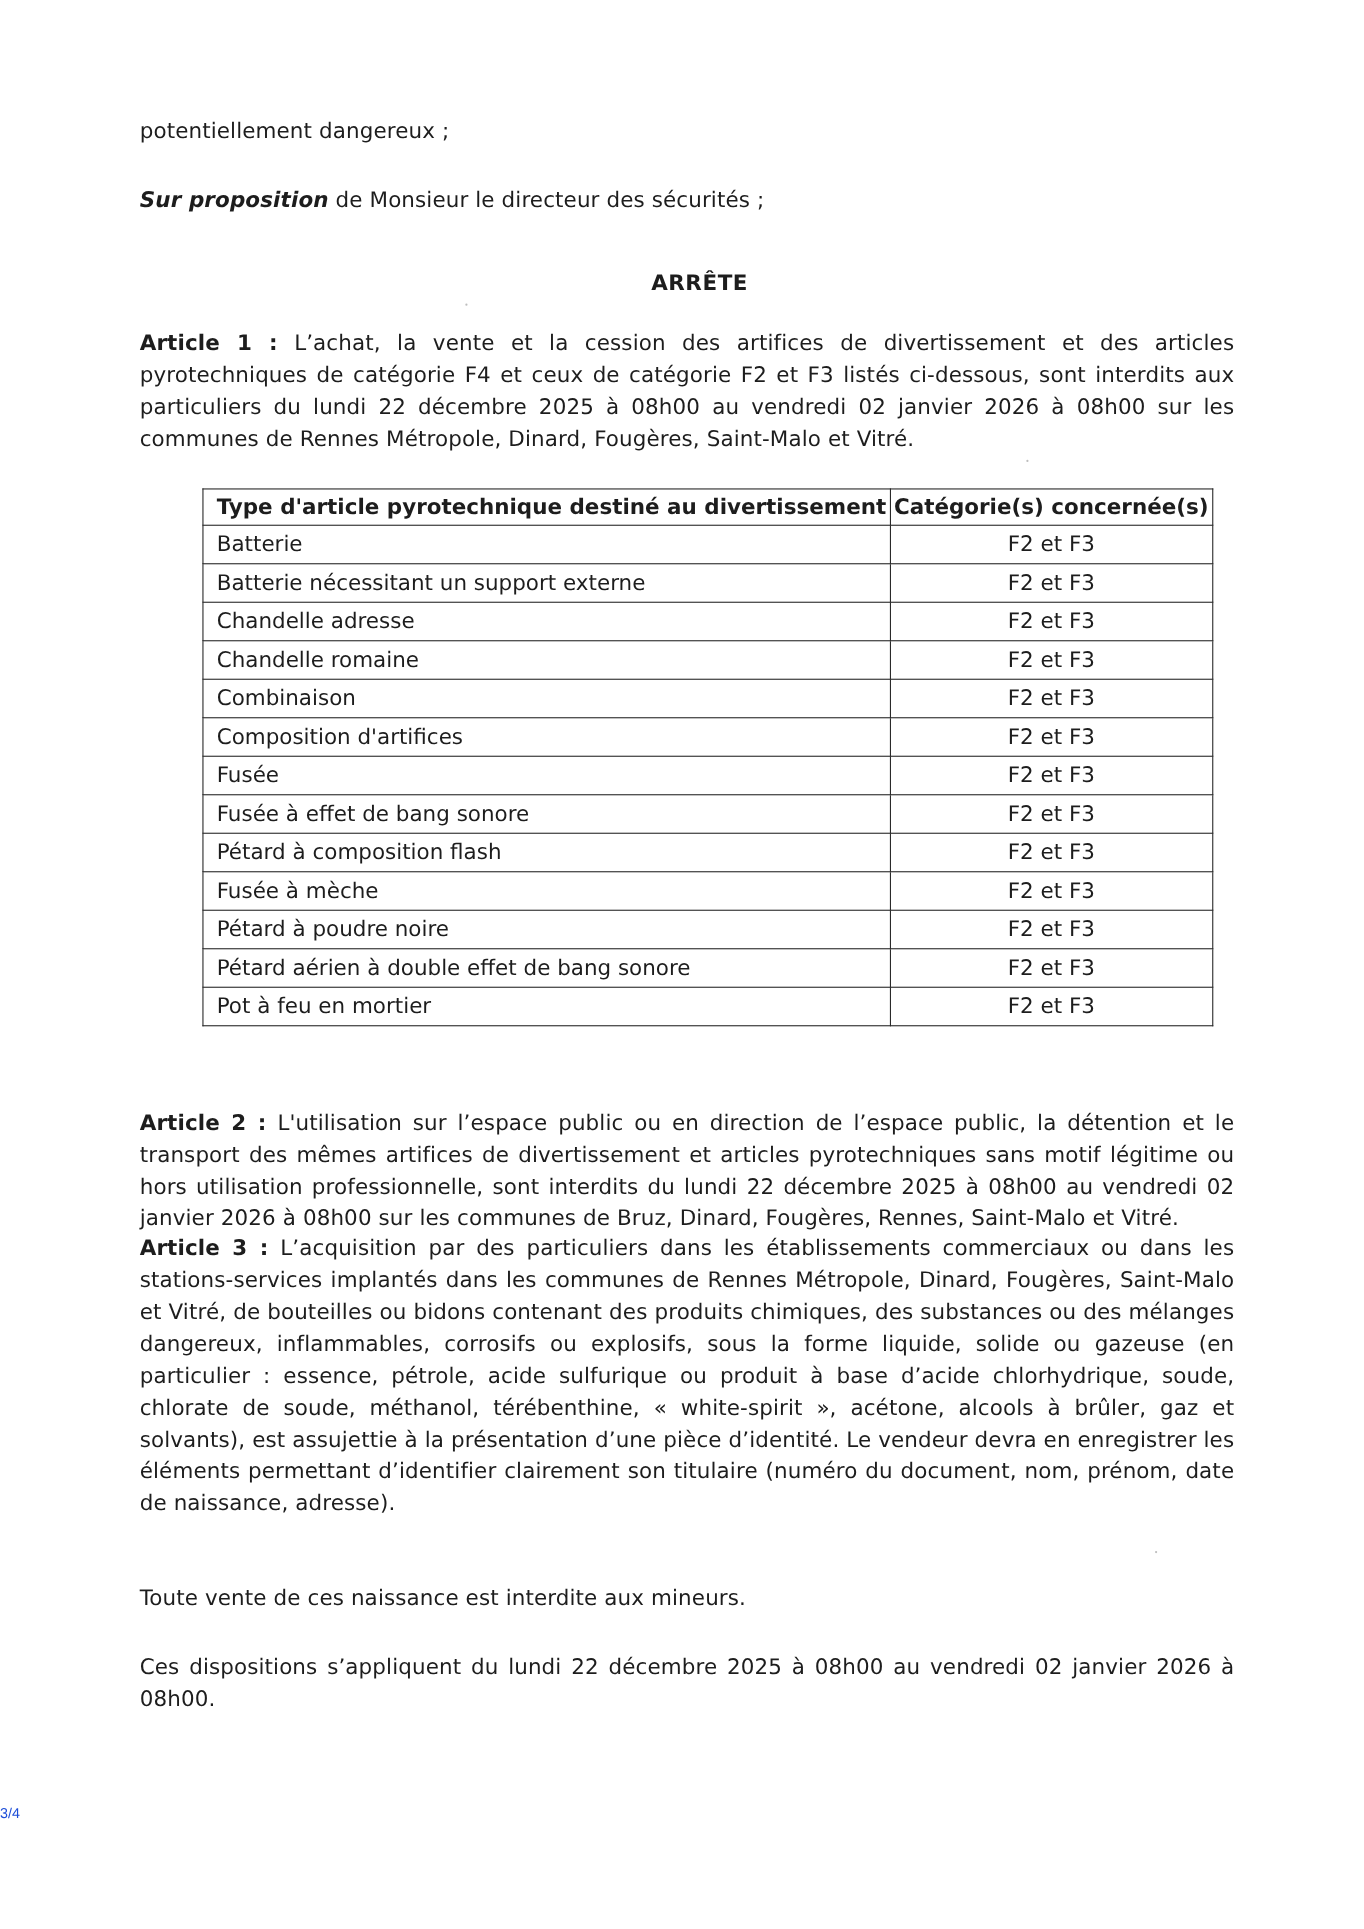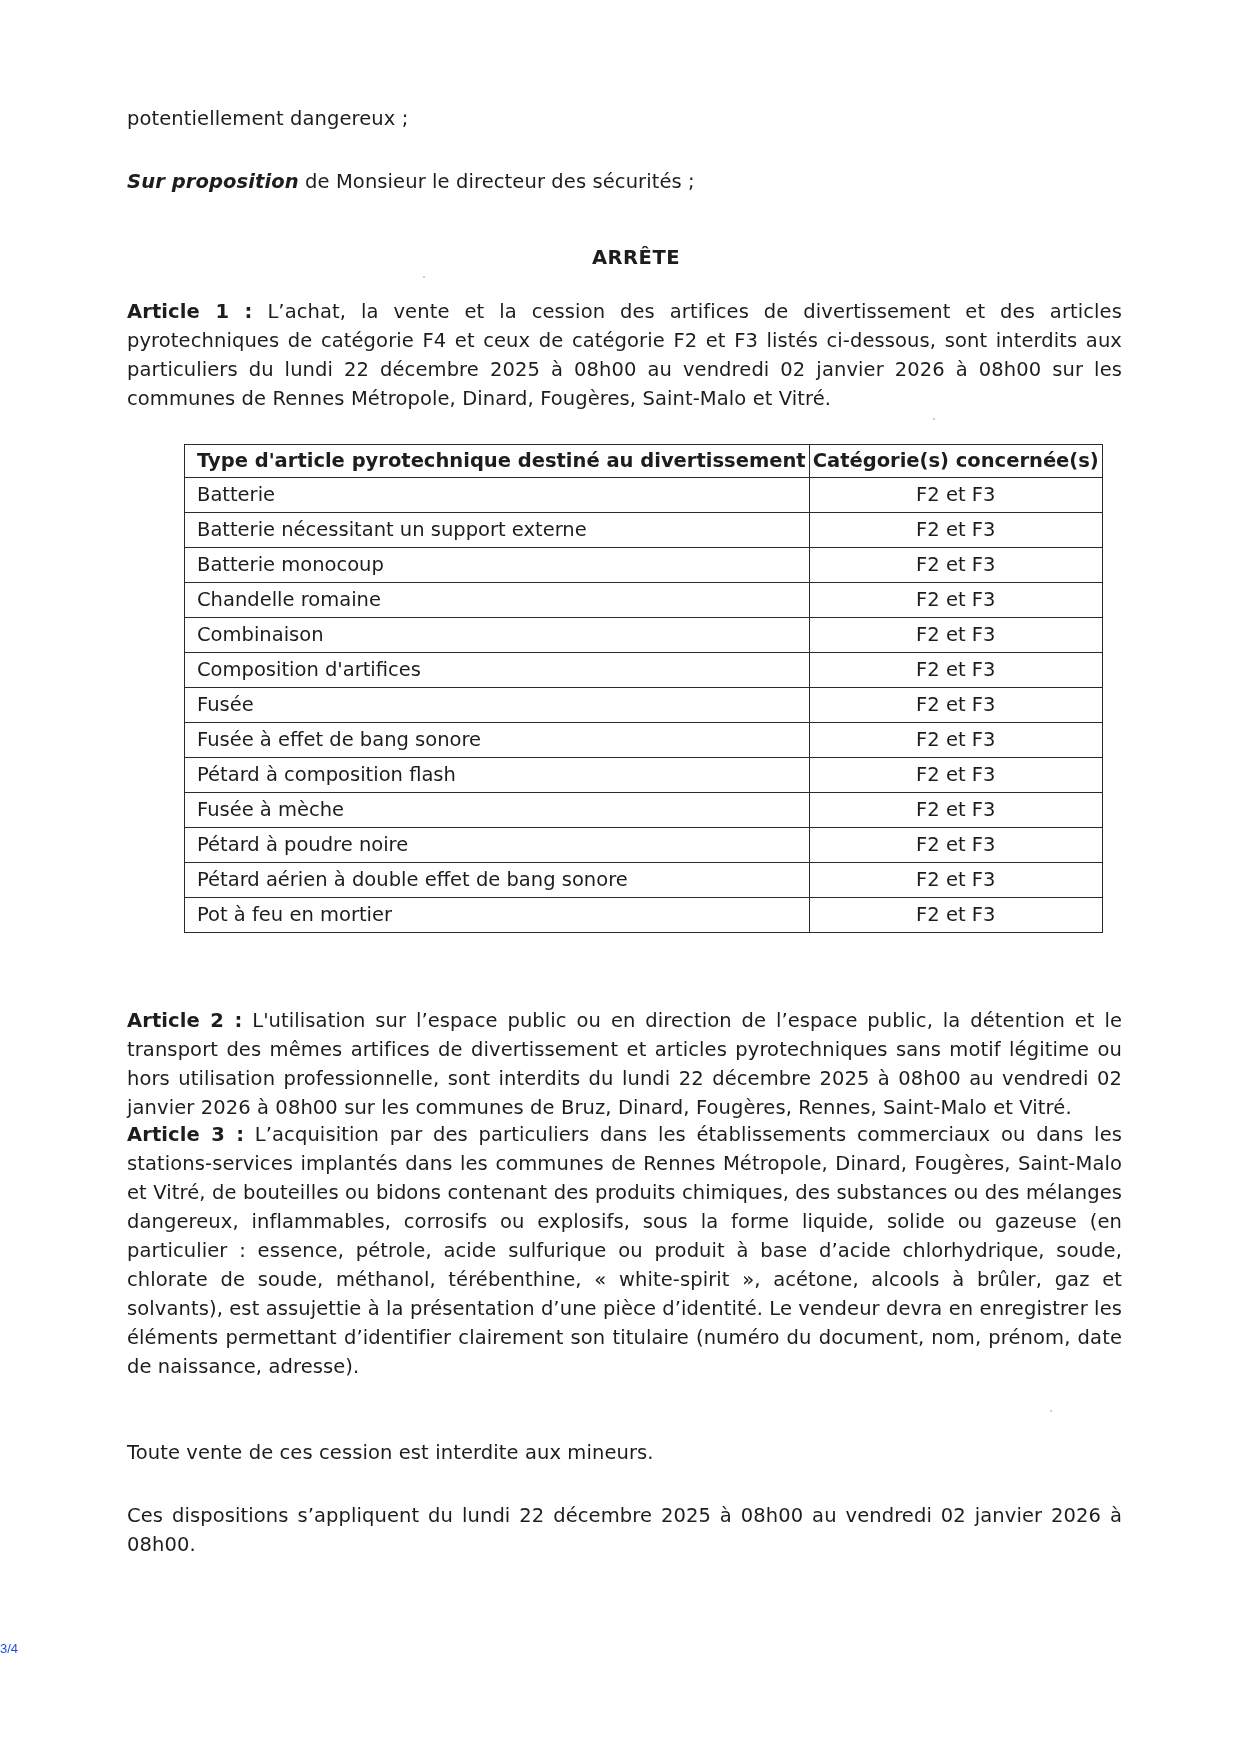--- a/index.html
+++ b/index.html
@@ -120,21 +120,21 @@
     <tbody id="table-body">
         <tr>
           <td class="col1">Batterie</td>
           <td class="col2">F2 et F3</td>
         </tr>
         <tr>
           <td class="col1">Batterie nécessitant un support externe</td>
           <td class="col2">F2 et F3</td>
         </tr>
         <tr>
-          <td class="col1">Batterie monocoup</td>
+          <td class="col1">Chandelle adresse</td>
           <td class="col2">F2 et F3</td>
         </tr>
         <tr>
           <td class="col1">Chandelle romaine</td>
           <td class="col2">F2 et F3</td>
         </tr>
         <tr>
           <td class="col1">Combinaison</td>
           <td class="col2">F2 et F3</td>
         </tr>
@@ -174,21 +174,21 @@
   </table>
 
   <p class="para" id="p-art2" style="margin:0">
     <span class="lead-bold">Article 2 :</span><span> L'utilisation sur l’espace public ou en direction de l’espace public, la détention et le transport des mêmes artifices de divertissement et articles pyrotechniques sans motif légitime ou hors utilisation professionnelle, sont interdits du lundi 22 décembre 2025 à 08h00 au vendredi 02 janvier 2026 à 08h00 sur les communes de Bruz, Dinard, Fougères, Rennes, Saint-Malo et Vitré.</span>
   </p>
 
   <p class="para" id="p-art3" style="margin:0">
     <span class="lead-bold">Article 3 :</span><span> L’acquisition par des particuliers dans les établissements commerciaux ou dans les stations-services implantés dans les communes de Rennes Métropole, Dinard, Fougères, Saint-Malo et Vitré, de bouteilles ou bidons contenant des produits chimiques, des substances ou des mélanges dangereux, inflammables, corrosifs ou explosifs, sous la forme liquide, solide ou gazeuse (en particulier : essence, pétrole, acide sulfurique ou produit à base d’acide chlorhydrique, soude, chlorate de soude, méthanol, térébenthine, « white-spirit », acétone, alcools à brûler, gaz et solvants), est assujettie à la présentation d’une pièce d’identité. Le vendeur devra en enregistrer les éléments permettant d’identifier clairement son titulaire (numéro du document, nom, prénom, date de naissance, adresse).</span>
   </p>
 
-  <p class="para" id="p-minors" style="margin:0">Toute vente de ces cession est interdite aux mineurs.</p>
+  <p class="para" id="p-minors" style="margin:0">Toute vente de ces naissance est interdite aux mineurs.</p>
 
   <p class="para" id="p-dates" style="margin:0">Ces dispositions s’appliquent du lundi 22 décembre 2025 à 08h00 au vendredi 02 janvier 2026 à 08h00.</p>
 
   <div class="page-number">3/4</div>
 
   <span class="speck" style="left:423px; top:276px;"></span>
   <span class="speck" style="left:933px; top:418px;"></span>
   <span class="speck" style="left:1050px; top:1410px;"></span>
 </div>
 

